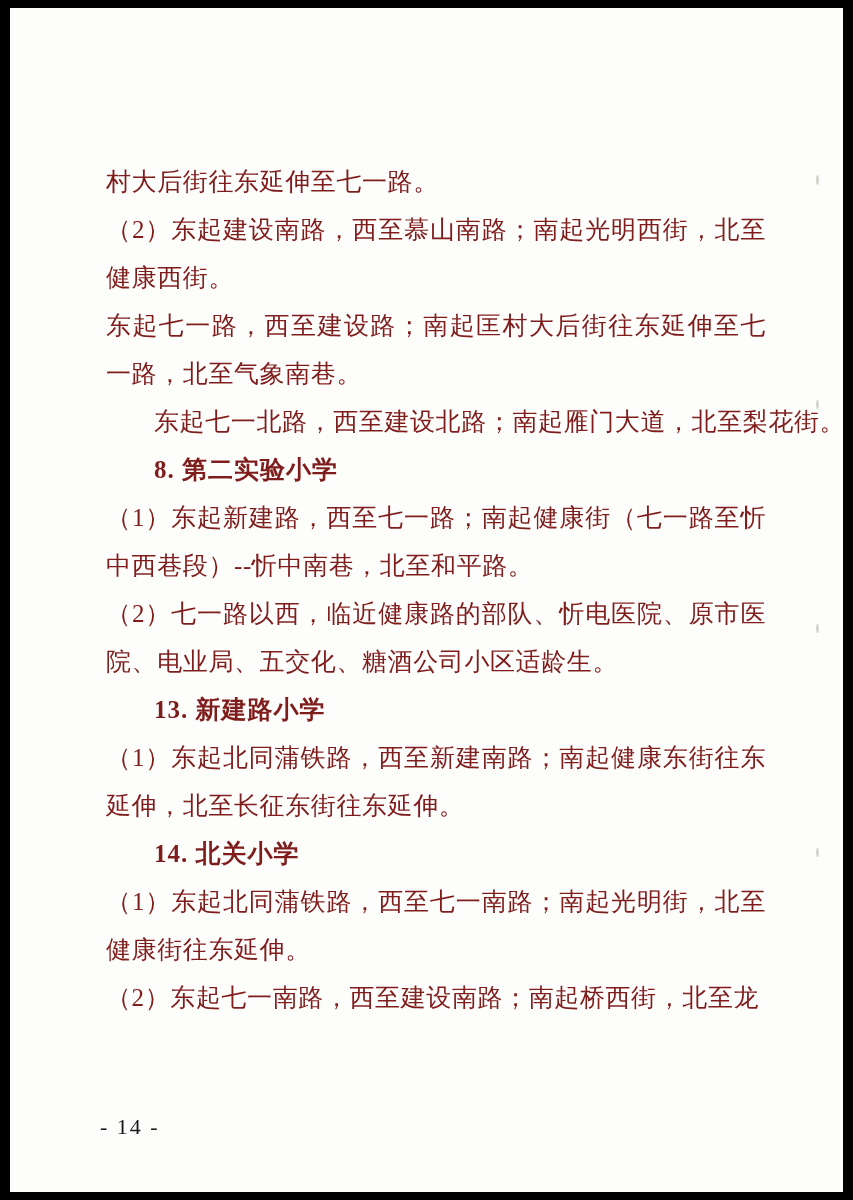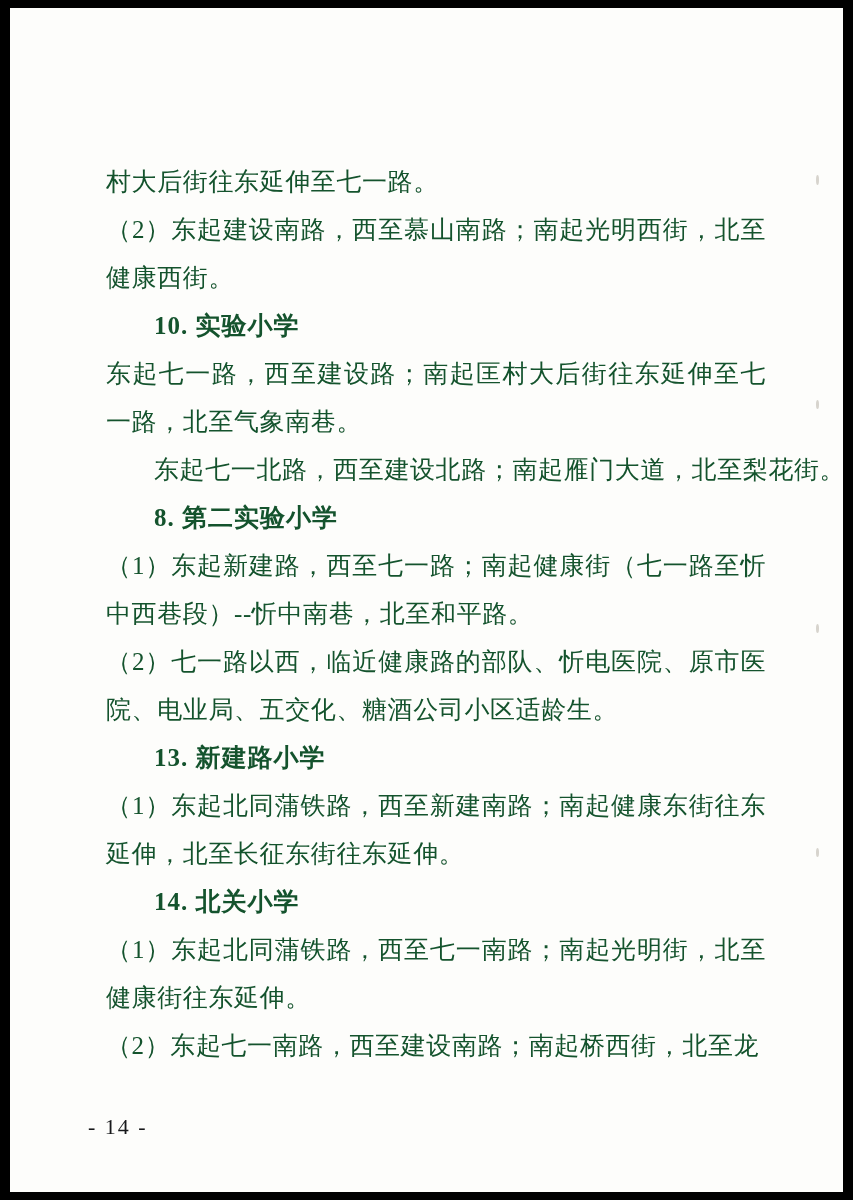--- a/index.html
+++ b/index.html
@@ -30,41 +30,41 @@
   }
   .doc-body {
     position: absolute;
     left: 96px;
     top: 150px;
     width: 660px;
   }
   .line {
     font-size: 25px;
     line-height: 48px;
-    color: #14532d;
+    color: #7f1d1d;
     letter-spacing: 0.6px;
     white-space: pre;
     font-family: "Liberation Serif", "DejaVu Serif", serif;
   }
   .line.indent {
     text-indent: 48px;
   }
   .line.heading {
     text-indent: 48px;
     font-weight: bold;
     letter-spacing: 1px;
   }
   .line.justify {
     white-space: normal;
     text-align: justify;
     text-justify: inter-ideograph;
   }
   .page-number {
     position: absolute;
-    left: 0;
+    left: 12px;
     right: 0;
     bottom: 52px;
     text-align: left;
     padding-left: 78px;
     font-size: 22px;
     color: #17181a;
     letter-spacing: 2px;
     font-family: "Liberation Serif", "DejaVu Serif", serif;
   }
   .speck {
@@ -81,21 +81,20 @@
   <div class="page-sheet">
 
     <div class="speck" style="left:806px;top:167px;width:3px;height:10px;"></div>
     <div class="speck" style="left:806px;top:392px;width:3px;height:9px;"></div>
     <div class="speck" style="left:806px;top:616px;width:3px;height:9px;"></div>
     <div class="speck" style="left:806px;top:840px;width:3px;height:9px;"></div>
 
     <div class="doc-body">
       <div class="line plain">村大后街往东延伸至七一路。</div>
       <div class="line justify">（2）东起建设南路，西至慕山南路；南起光明西街，北至健康西街。</div>
-      <div class="line heading">10. 实验小学</div>
       <div class="line justify">东起七一路，西至建设路；南起匡村大后街往东延伸至七一路，北至气象南巷。</div>
       <div class="line indent">东起七一北路，西至建设北路；南起雁门大道，北至梨花街。</div>
       <div class="line heading">8. 第二实验小学</div>
       <div class="line justify">（1）东起新建路，西至七一路；南起健康街（七一路至忻中西巷段）--忻中南巷，北至和平路。</div>
       <div class="line justify">（2）七一路以西，临近健康路的部队、忻电医院、原市医院、电业局、五交化、糖酒公司小区适龄生。</div>
       <div class="line heading">13. 新建路小学</div>
       <div class="line justify">（1）东起北同蒲铁路，西至新建南路；南起健康东街往东延伸，北至长征东街往东延伸。</div>
       <div class="line heading">14. 北关小学</div>
       <div class="line justify">（1）东起北同蒲铁路，西至七一南路；南起光明街，北至健康街往东延伸。</div>
       <div class="line justify">（2）东起七一南路，西至建设南路；南起桥西街，北至龙</div>

